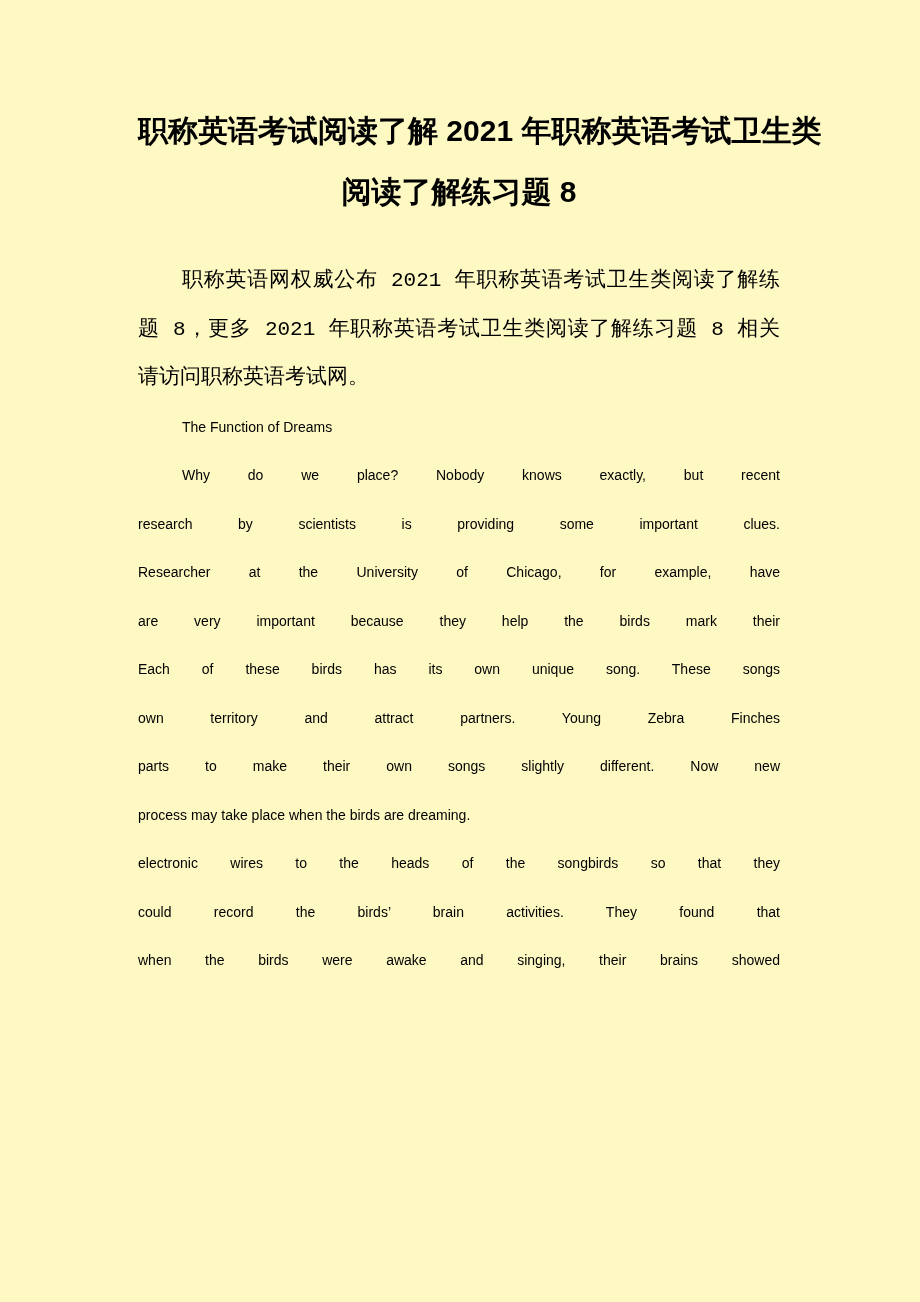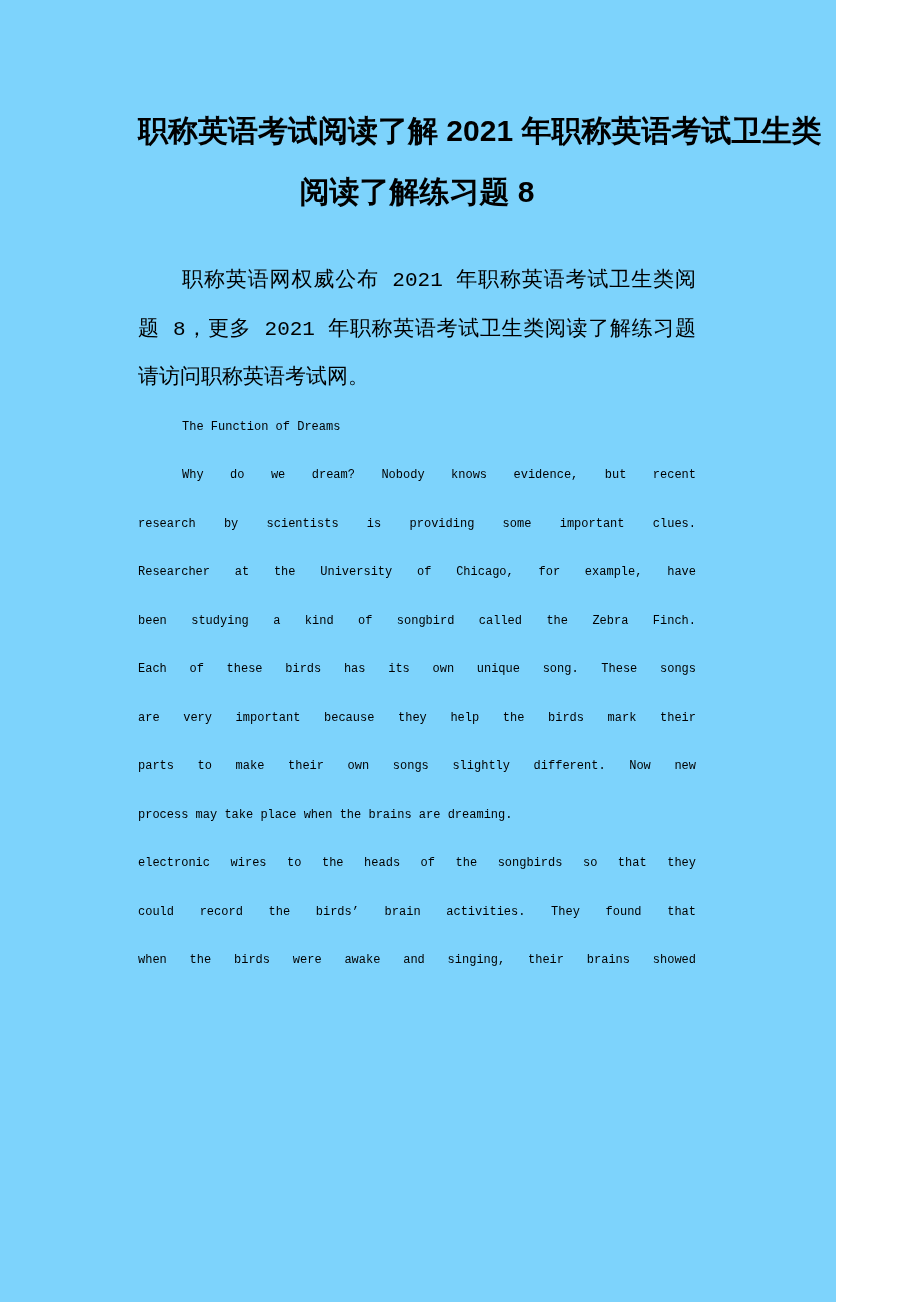--- a/index.html
+++ b/index.html
@@ -1,20 +1,20 @@
 <!DOCTYPE html>
 <html><head>
 <meta charset="utf-8">
 <style>
   html, body { margin: 0; padding: 0; background: #ffffff; }
   .page {
     position: relative;
-    width: 836px;
+    width: 920px;
     height: 1302px;
-    background: #7dd3fc;
+    background: #fef9c3;
     color: #000000;
     overflow: hidden;
   }
   .content {
     padding-left: 138px;
     padding-right: 140px;
   }
   .doc-title {
     margin-top: 100px;
     text-align: center;
@@ -34,22 +34,22 @@
     text-align-last: justify;
     color: #000000;
   }
   .line.plain { text-align-last: left; }
   .line.indent { text-indent: 44px; }
   .cn-text .line {
     font-family: "Liberation Mono", serif;
     font-size: 21px;
   }
   .en-text .line {
-    font-family: Liberation Mono, monospace;
-    font-size: 12px;
+    font-family: Liberation Sans, sans-serif;
+    font-size: 14px;
   }
 </style>
 </head>
 <body>
 
 <div class="page">
   <div class="content">
 
     <div class="doc-title">
       <div class="title-line">职称英语考试阅读了解 2021 年职称英语考试卫生类</div>
@@ -59,28 +59,28 @@
     <div class="body-block">
       <div class="cn-text">
           <div class="line indent">职称英语网权威公布 2021 年职称英语考试卫生类阅读了解练习</div>
           <div class="line">题 8，更多 2021 年职称英语考试卫生类阅读了解练习题 8 相关信息</div>
           <div class="line plain">请访问职称英语考试网。</div>
         </div>
       <div class="en-text">
           <div class="line indent plain">The Function of Dreams</div>
         </div>
       <div class="en-text">
-          <div class="line indent">Why do we dream? Nobody knows evidence, but recent</div>
+          <div class="line indent">Why do we place? Nobody knows exactly, but recent</div>
           <div class="line">research by scientists is providing some important clues.</div>
           <div class="line">Researcher at the University of Chicago, for example, have</div>
-          <div class="line">been studying a kind of songbird called the Zebra Finch.</div>
+          <div class="line">are very important because they help the birds mark their</div>
           <div class="line">Each of these birds has its own unique song. These songs</div>
-          <div class="line">are very important because they help the birds mark their</div>
+          <div class="line">own territory and attract partners. Young Zebra Finches</div>
           <div class="line">parts to make their own songs slightly different. Now new</div>
-          <div class="line plain">process may take place when the brains are dreaming.</div>
+          <div class="line plain">process may take place when the birds are dreaming.</div>
         </div>
       <div class="en-text">
           <div class="line">electronic wires to the heads of the songbirds so that they</div>
           <div class="line">could record the birds’ brain activities. They found that</div>
           <div class="line">when the birds were awake and singing, their brains showed</div>
         </div>
     </div>
 
   </div>
 </div>

